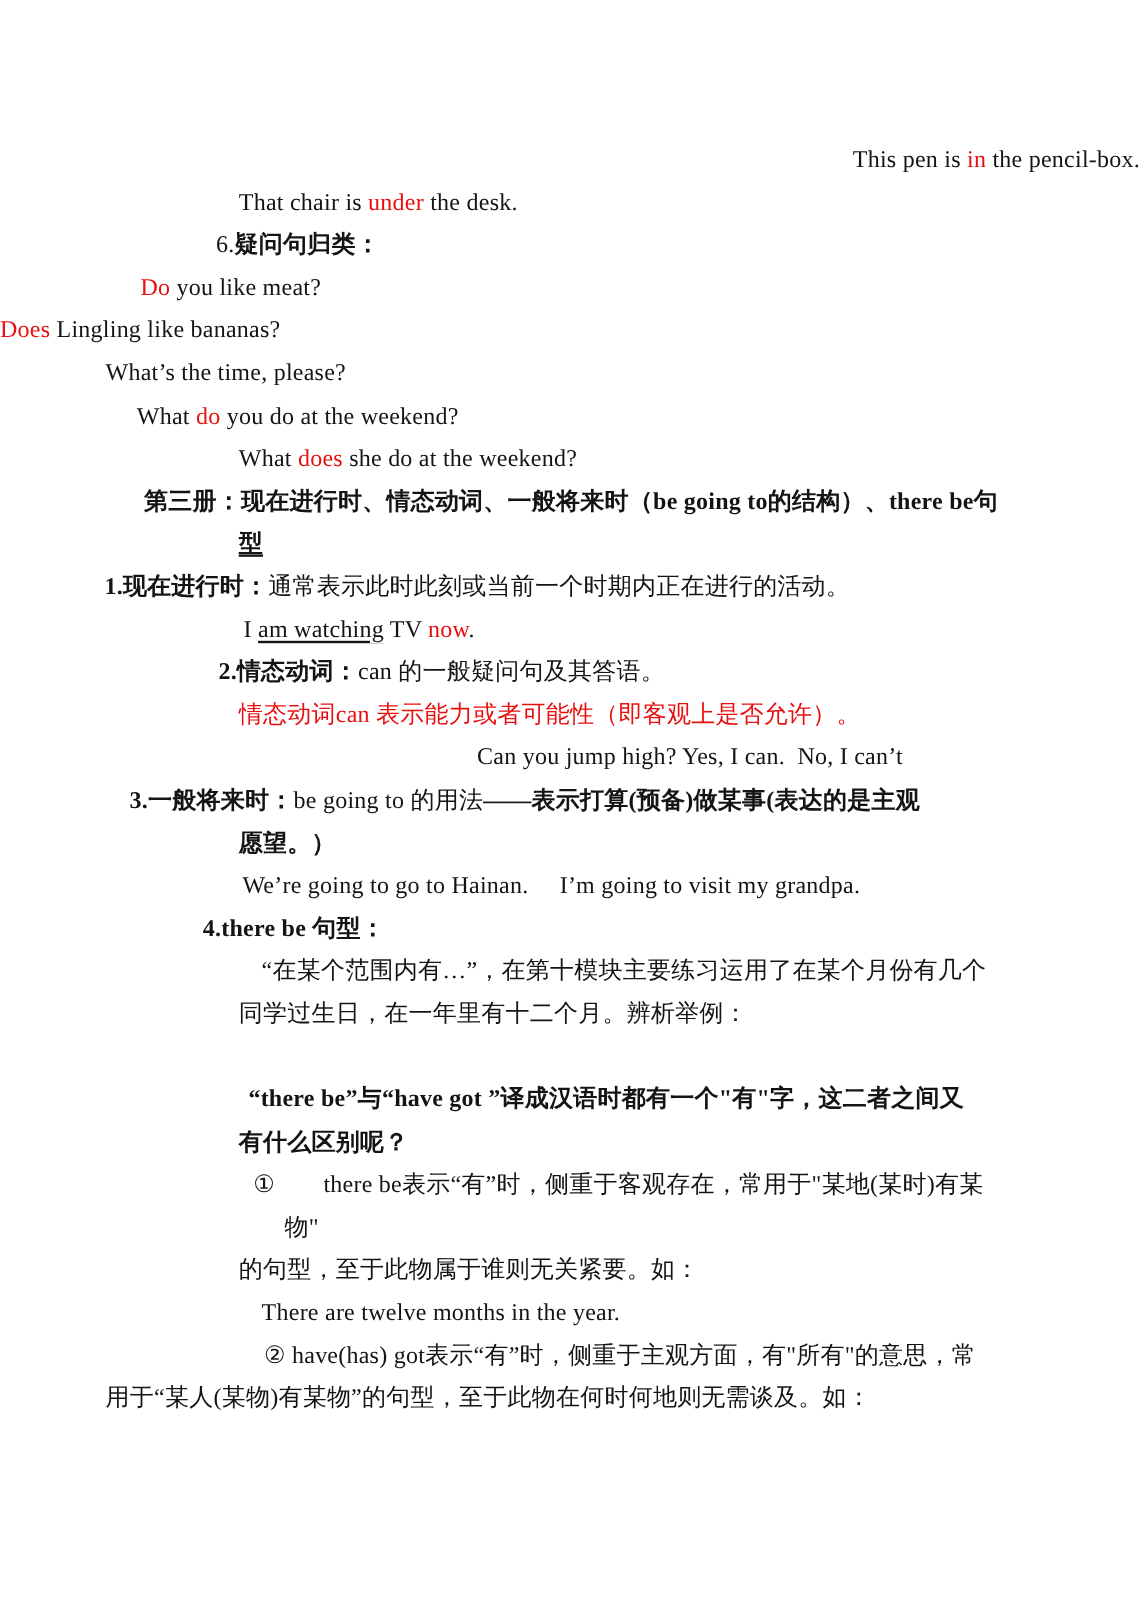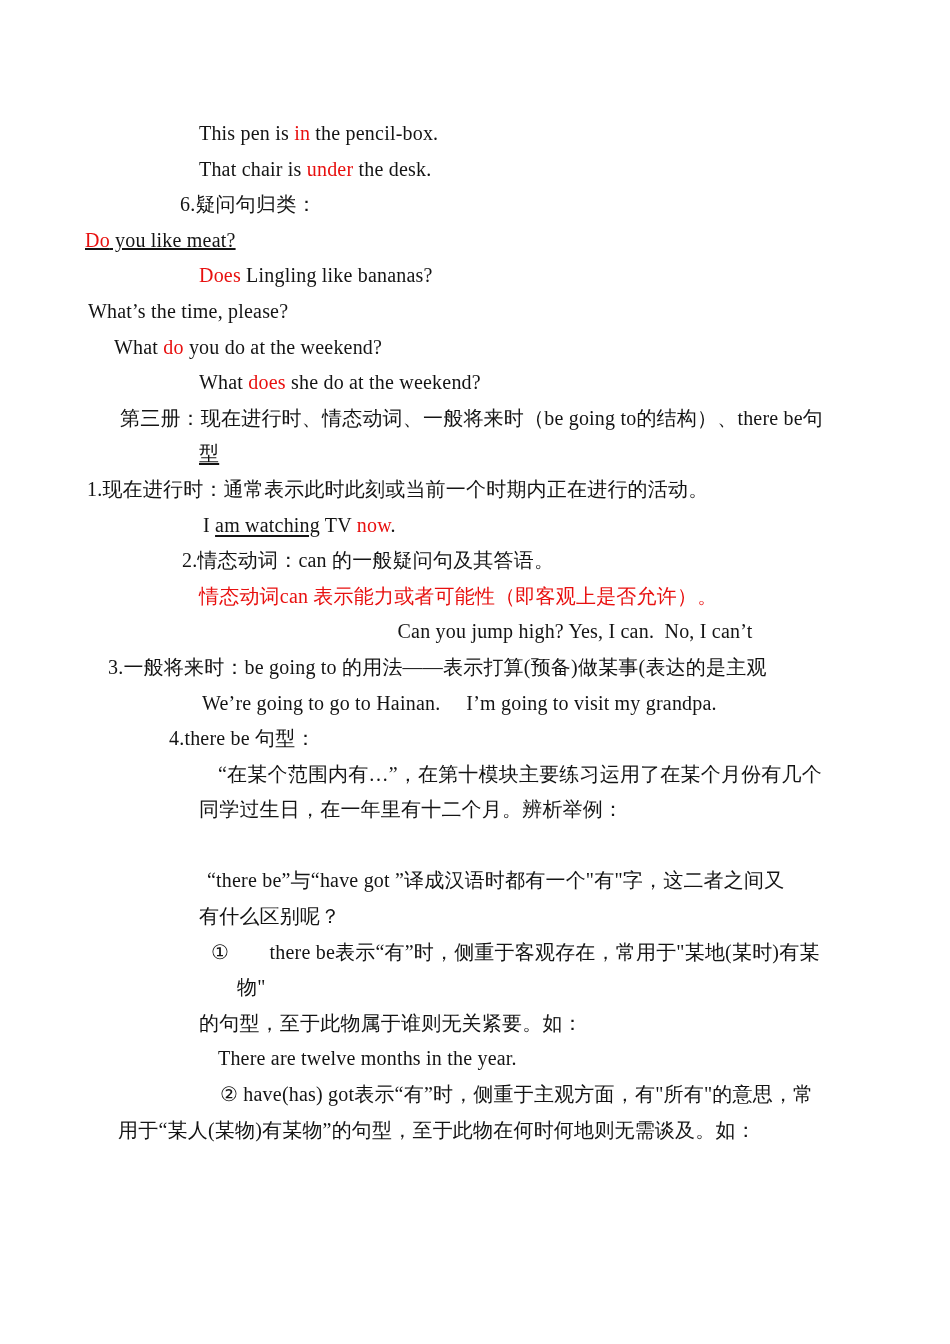--- a/index.html
+++ b/index.html
@@ -23,49 +23,50 @@
   }
   .line {
     margin: 0;
     font-size: 20px;
     line-height: 35.6px;
     color: #141414;
     white-space: pre;
     letter-spacing: 0.2px;
   }
   .seg-red   { color: var(--accent-red, #e8100f); }
-  .seg-bold  { font-weight: normal; }
+  .seg-bold  { font-weight: bold; }
   .seg-ul    { text-decoration: underline; text-underline-offset: 3px; text-decoration-thickness: 1.5px; }
 </style>
 </head>
 <body style="background: rgb(255, 255, 255);">
 
 <div class="page">
-    <p class="line" style="padding-left: 199px;"><span>This pen is </span><span class="seg-red">in</span><span> the pencil-box.</span></p>
+    <p class="line" style="padding-left: 199px; text-align: right;"><span>This pen is </span><span class="seg-red">in</span><span> the pencil-box.</span></p>
     <p class="line" style="padding-left: 199px;"><span>That chair is </span><span class="seg-red">under</span><span> the desk.</span></p>
     <p class="line" style="padding-left: 180px;"><span>6.</span><span class="seg-bold">疑问句归类：</span></p>
-    <p class="line" style="padding-left: 85px; text-decoration: underline;"><span class="seg-red">Do</span><span> you like meat?</span></p>
-    <p class="line" style="padding-left: 199px;"><span class="seg-red">Does</span><span> Lingling like bananas?</span></p>
+    <p class="line" style="padding-left: 117px;"><span class="seg-red">Do</span><span> you like meat?</span></p>
+    <p class="line" style=""><span class="seg-red">Does</span><span> Lingling like bananas?</span></p>
     <p class="line" style="padding-left: 88px;"><span>What’s the time, please?</span></p>
     <p class="line" style="padding-left: 114px;"><span>What </span><span class="seg-red">do</span><span> you do at the weekend?</span></p>
     <p class="line" style="padding-left: 199px;"><span>What </span><span class="seg-red">does</span><span> she do at the weekend?</span></p>
     <p class="line" style="padding-left: 84px; margin-left: 36px;"><span class="seg-bold">第三册：现在进行时、情态动词、一般将来时（be going to的结构）、there be句</span></p>
     <p class="line" style="padding-left: 199px;"><span class="seg-bold seg-ul">型</span></p>
     <p class="line" style="padding-left: 87px;"><span class="seg-bold">1.现在进行时：</span><span>通常表示此时此刻或当前一个时期内正在进行的活动。</span></p>
     <p class="line" style="padding-left: 203px;"><span>I </span><span class="seg-ul">am watching</span><span> TV </span><span class="seg-red">now</span><span>.</span></p>
     <p class="line" style="padding-left: 182px;"><span class="seg-bold">2.情态动词：</span><span>can 的一般疑问句及其答语。</span></p>
     <p class="line" style="padding-left: 199px;"><span class="seg-red">情态动词can 表示能力或者可能性（即客观上是否允许）。</span></p>
     <p class="line" style="padding-left: 200px; text-align: center;"><span>Can you jump high? Yes, I can.  No, I can’t</span></p>
     <p class="line" style="padding-left: 108px;"><span class="seg-bold">3.一般将来时：</span><span>be going to 的用法</span><span class="seg-bold">——表示打算(预备)做某事(表达的是主观</span></p>
+    <p class="line" style="padding-left: 199px;"><span class="seg-bold">愿望。）</span></p>
     <p class="line" style="padding-left: 202px;"><span>We’re going to go to Hainan.     I’m going to visit my grandpa.</span></p>
     <p class="line" style="padding-left: 169px;"><span class="seg-bold">4.there be 句型：</span></p>
     <p class="line" style="padding-left: 218px;"><span>“在某个范围内有…”，在第十模块主要练习运用了在某个月份有几个</span></p>
     <p class="line" style="padding-left: 199px;"><span>同学过生日，在一年里有十二个月。辨析举例：</span></p>
     <p class="line">&nbsp;</p>
     <p class="line" style="padding-left: 207px;"><span class="seg-bold">“there be”与“have got ”译成汉语时都有一个"有"字，这二者之间又</span></p>
     <p class="line" style="padding-left: 199px;"><span class="seg-bold">有什么区别呢？</span></p>
     <p class="line" style="padding-left: 211px;"><span>①　　there be表示“有”时，侧重于客观存在，常用于"某地(某时)有某</span></p>
     <p class="line" style="padding-left: 237px;"><span>物"</span></p>
     <p class="line" style="padding-left: 199px;"><span>的句型，至于此物属于谁则无关紧要。如：</span></p>
     <p class="line" style="padding-left: 218px;"><span>There are twelve months in the year.</span></p>
     <p class="line" style="padding-left: 220px;"><span>② have(has) got表示“有”时，侧重于主观方面，有"所有"的意思，常</span></p>
-    <p class="line" style="padding-left: 118px;"><span>用于“某人(某物)有某物”的句型，至于此物在何时何地则无需谈及。如：</span></p>
+    <p class="line" style="padding-left: 88px;"><span>用于“某人(某物)有某物”的句型，至于此物在何时何地则无需谈及。如：</span></p>
   </div>
 
 </body></html>

